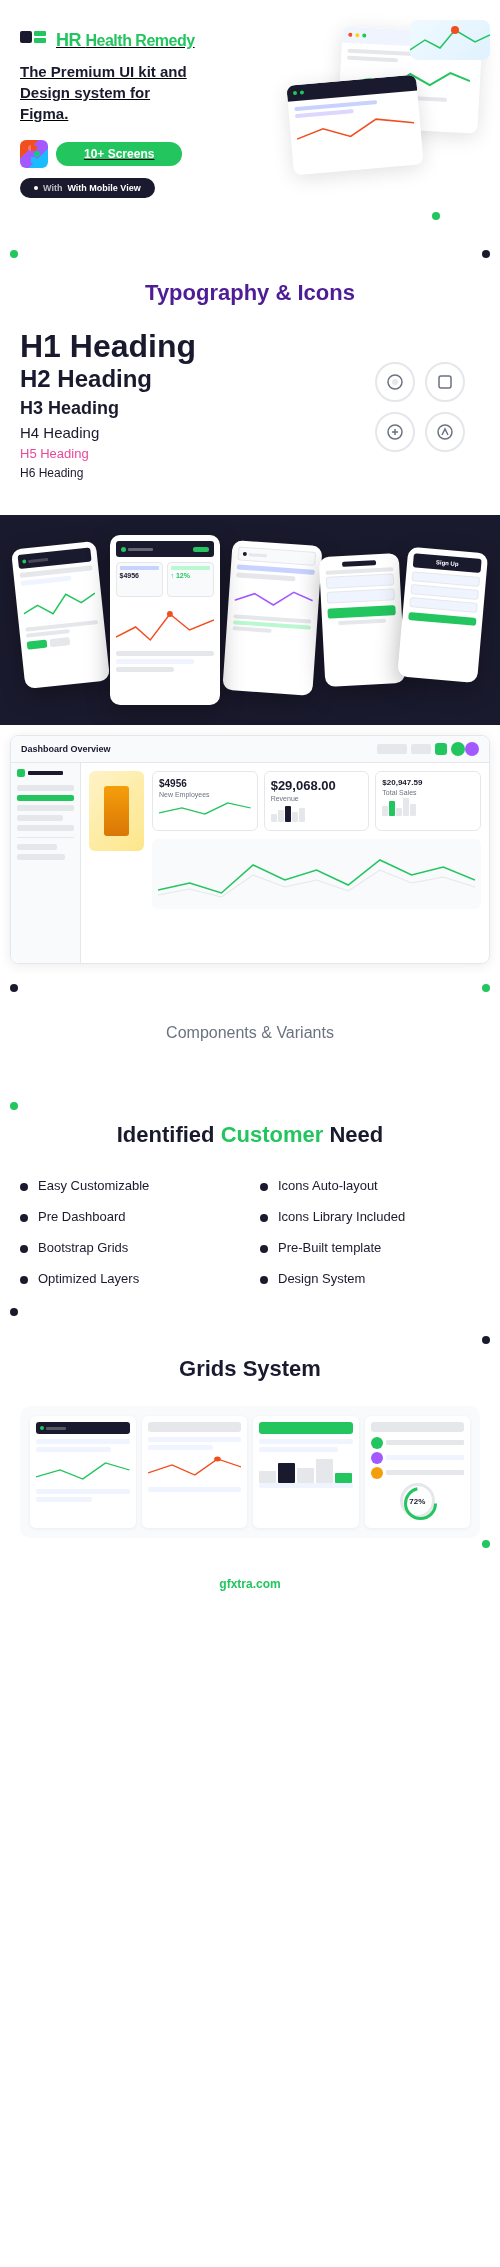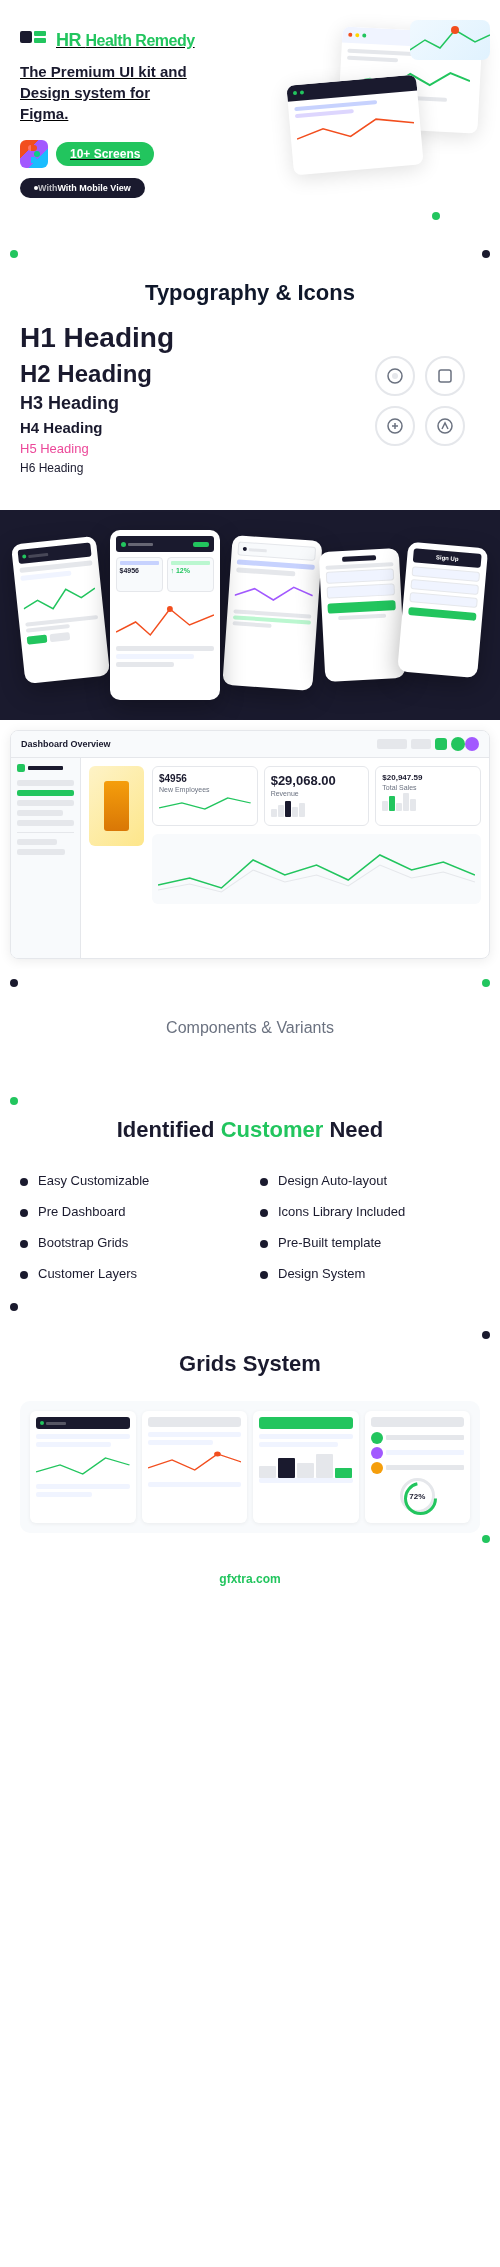--- a/index.html
+++ b/index.html
@@ -54,32 +54,33 @@
       border-radius: 6px;
       display: flex;
       align-items: center;
       justify-content: center;
     }
     .badge-screens {
       background: #22c55e;
       color: #fff;
       font-size: 12px;
       font-weight: 700;
-      padding: 5px 14px;
+      padding: 5px 28px;
       border-radius: 20px;
     }
     .badge-mobile {
       background: #1a1a2e;
       color: #fff;
       font-size: 11px;
       font-weight: 600;
       padding: 5px 14px;
       border-radius: 20px;
       display: inline-flex;
       align-items: center;
+      gap: 5px;
     }
     .badge-mobile::before {
       content: '';
       width: 4px;
       height: 4px;
       background: #fff;
       border-radius: 50%;
     }
     .hero-image-area {
       position: absolute;
@@ -125,40 +126,40 @@
 
     
     .typography-section {
       padding: 40px 20px 30px;
       background: #fff;
     }
     .section-title {
       text-align: center;
       font-size: 22px;
       font-weight: 700;
-      color: #0f172a;
-      margin-bottom: 16px;
+      color: #4c1d95;
+      margin-bottom: 22px;
     }
     .typography-grid {
       display: flex;
       gap: 20px;
     }
     .typography-left { flex: 1; }
     .typography-right {
       width: 120px;
       display: flex;
       flex-direction: column;
       gap: 10px;
       align-items: center;
       justify-content: center;
     }
-    .heading-h1 { font-size: 28px; font-weight: 800; color: #1a1a2e; margin-bottom: 6px; }
+    .heading-h1 { font-size: 32px; font-weight: 800; color: #1a1a2e; margin-bottom: 0; }
     .heading-h2 { font-size: 24px; font-weight: 700; color: #1a1a2e; margin-bottom: 5px; }
     .heading-h3 { font-size: 18px; font-weight: 600; color: #1a1a2e; margin-bottom: 5px; }
-    .heading-h4 { font-size: 15px; font-weight: 700; color: #1a1a2e; margin-bottom: 5px; }
+    .heading-h4 { font-size: 15px; font-weight: 400; color: #1a1a2e; margin-bottom: 5px; }
     .heading-h5 { font-size: 13px; font-weight: 500; color: #ec4899; margin-bottom: 5px; }
     .heading-h6 { font-size: 12px; font-weight: 400; color: #1a1a2e; margin-bottom: 5px; }
     .icon-circles {
       display: grid;
       grid-template-columns: 1fr 1fr;
       gap: 10px;
     }
     .icon-circle {
       width: 40px;
       height: 40px;
@@ -665,41 +666,41 @@
   <h2 class="features-title">
     Identified <span style="color:#22c55e;">Customer</span> Need
   </h2>
   <div class="features-grid">
     <div class="feature-item">
       <div class="feature-dot"></div>
       <span class="feature-label">Easy Customizable</span>
     </div>
     <div class="feature-item">
       <div class="feature-dot"></div>
-      <span class="feature-label">Design Auto-layout</span>
+      <span class="feature-label">Icons Auto-layout</span>
     </div>
     <div class="feature-item">
       <div class="feature-dot"></div>
       <span class="feature-label">Pre Dashboard</span>
     </div>
     <div class="feature-item">
       <div class="feature-dot"></div>
       <span class="feature-label">Icons Library Included</span>
     </div>
     <div class="feature-item">
       <div class="feature-dot"></div>
       <span class="feature-label">Bootstrap Grids</span>
     </div>
     <div class="feature-item">
       <div class="feature-dot"></div>
       <span class="feature-label">Pre-Built template</span>
     </div>
     <div class="feature-item">
       <div class="feature-dot"></div>
-      <span class="feature-label">Customer Layers</span>
+      <span class="feature-label">Optimized Layers</span>
     </div>
     <div class="feature-item">
       <div class="feature-dot"></div>
       <span class="feature-label">Design System</span>
     </div>
   </div>
 </section>
 
 <section class="grids-section section-dots">
   <div class="dot-dark dot-tr"></div>

